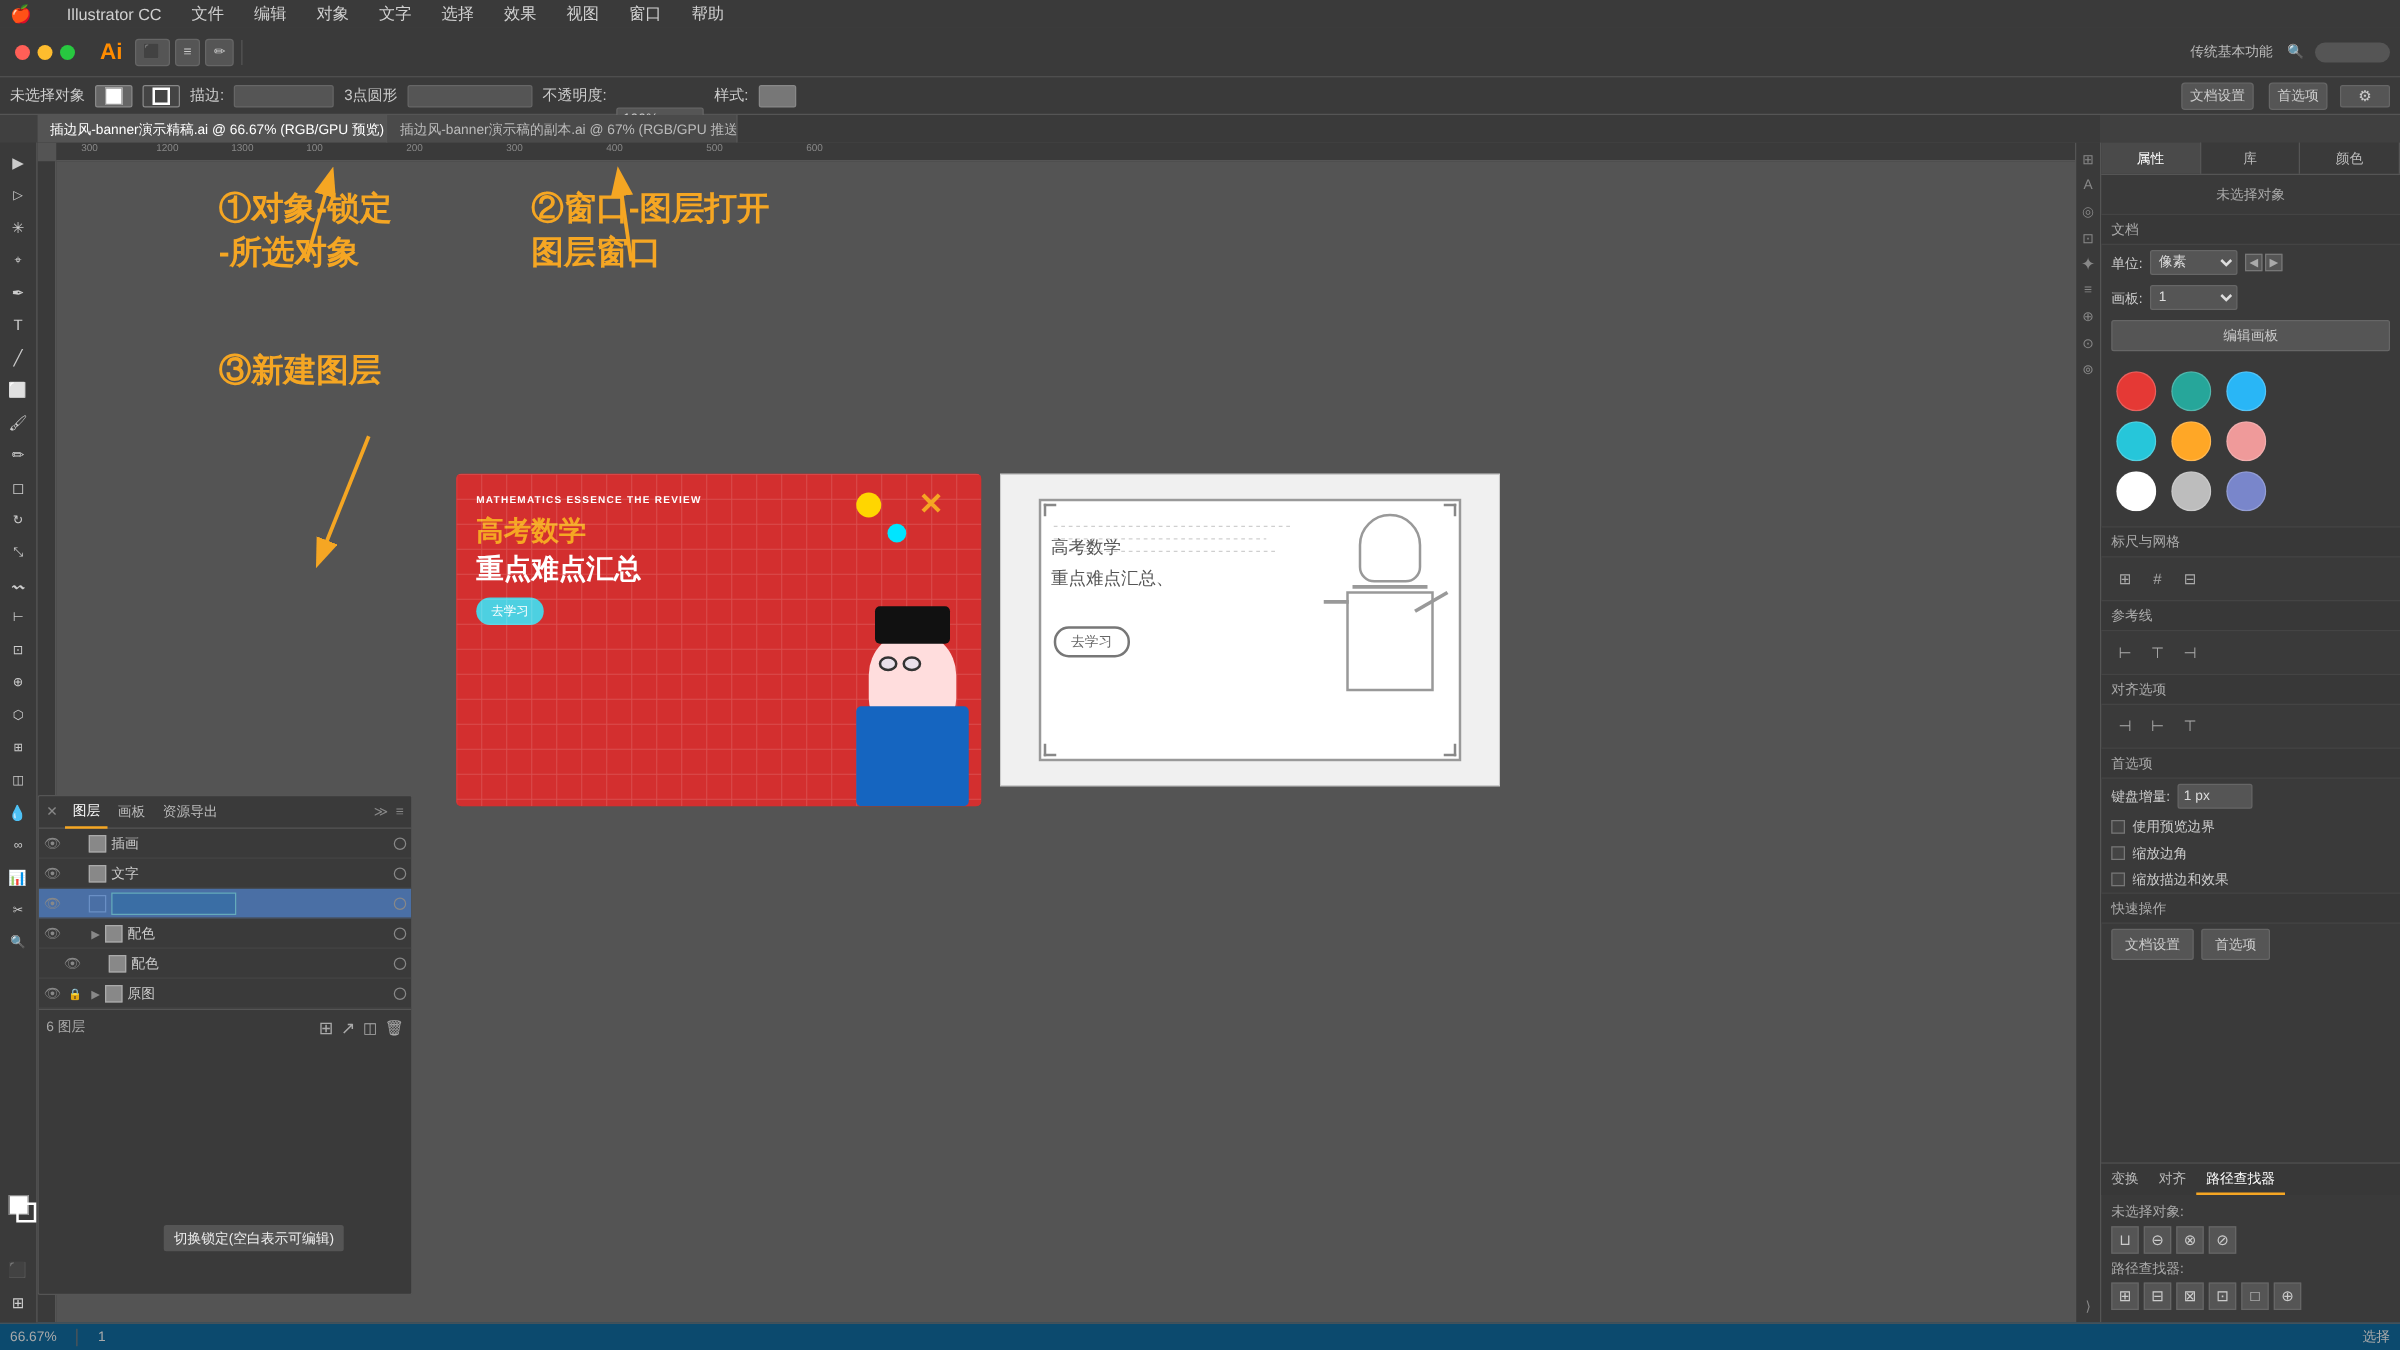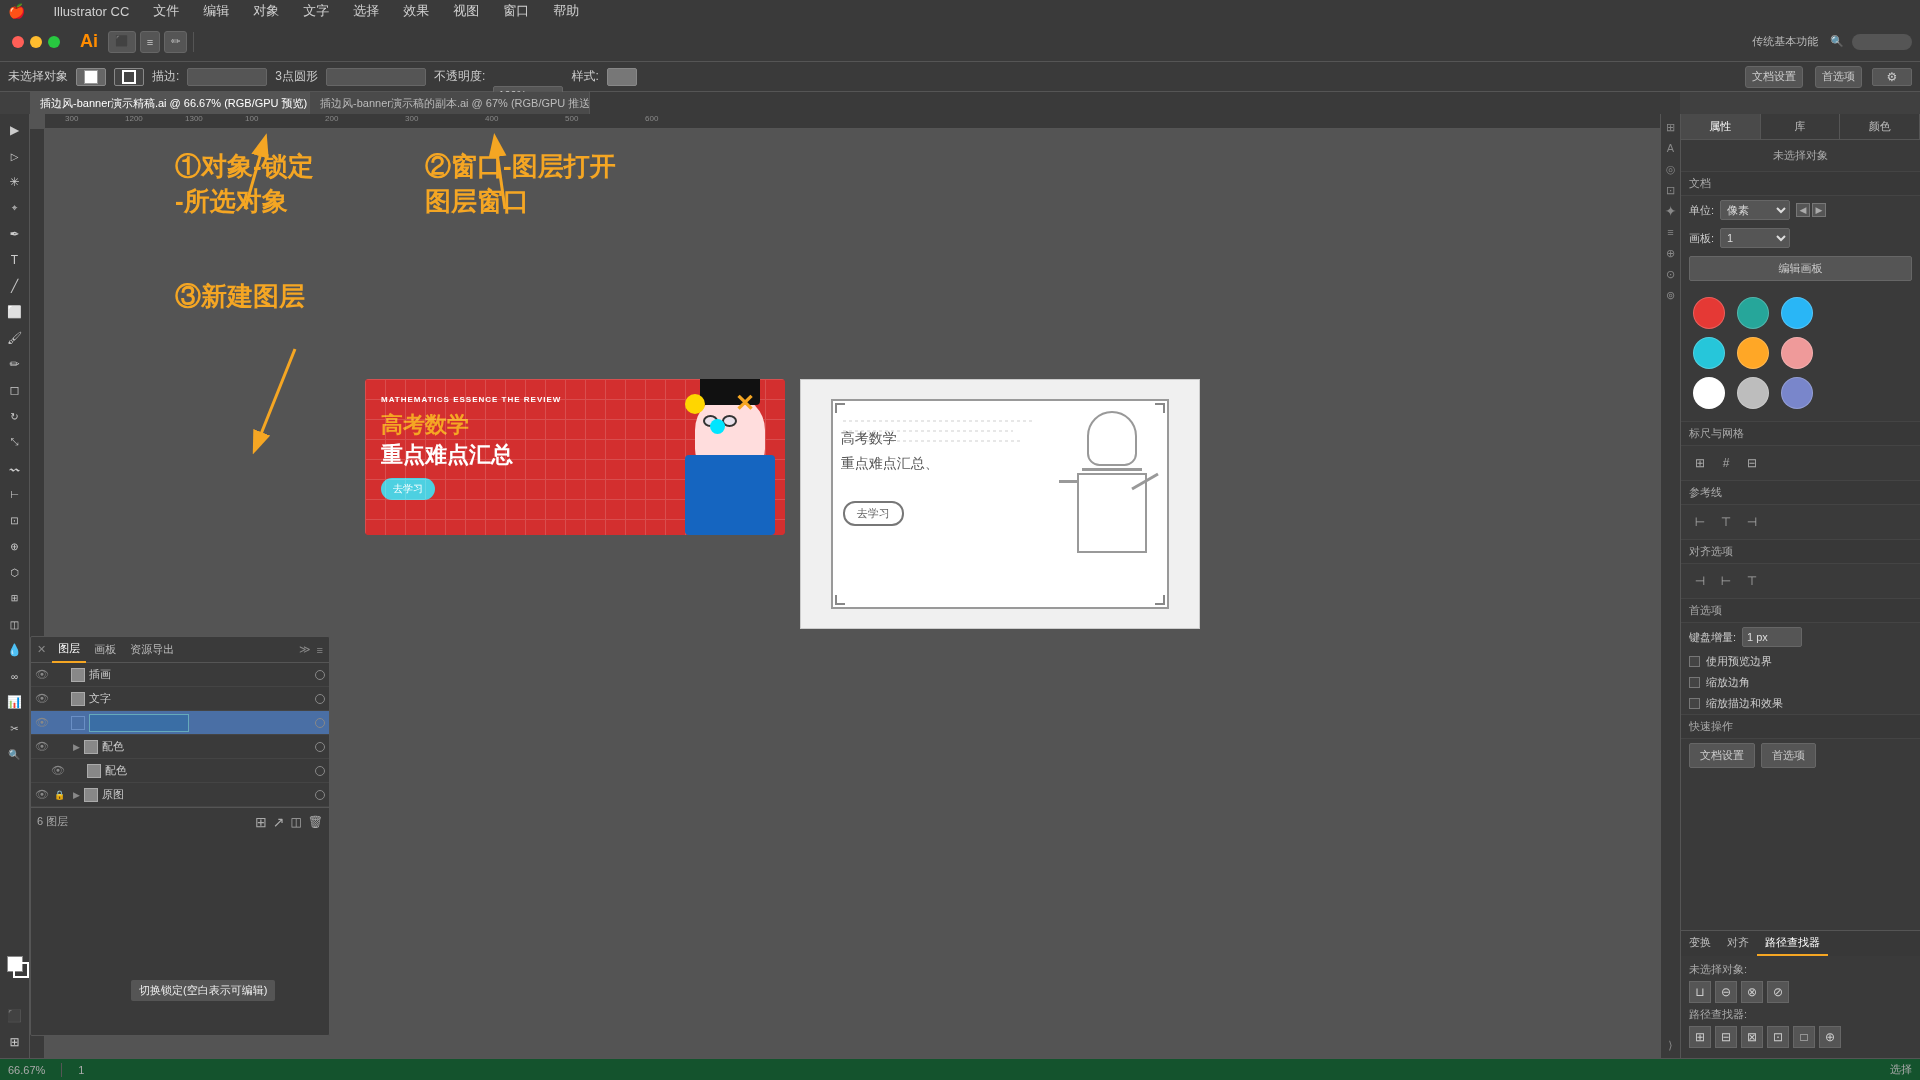--- a/index.html
+++ b/index.html
@@ -86,21 +86,21 @@
 
     
     #canvas-content {
       position: absolute; top: 15px; left: 15px; right: 0; bottom: 0;
       overflow: hidden;
     }
     .arrow-svg { position: absolute; pointer-events: none; }
 
     
     #banner-preview {
-      position: absolute; top: 250px; left: 320px; width: 420px; height: 156px;
+      position: absolute; top: 250px; left: 320px; width: 420px; height: 266px;
       background: #d32f2f; border-radius: 4px; overflow: hidden;
     }
 
     
     #sketch-preview {
       position: absolute; top: 250px; left: 755px; width: 400px; height: 250px;
       background: #f5f5f5; border: 1px solid #ccc;
     }
 
     
@@ -156,21 +156,21 @@
     
     #tooltip {
       position: absolute; background: #555; color: #eee; font-size: 11px;
       padding: 3px 8px; border-radius: 2px; pointer-events: none;
       white-space: nowrap; z-index: 200;
     }
 
     
     #status-bar {
       position: absolute; bottom: 0; left: 0; right: 0; height: 22px;
-      background: #14532d; border-top: 1px solid #555;
+      background: #0c4a6e; border-top: 1px solid #555;
       display: flex; align-items: center; padding: 0 8px;
       font-size: 11px; color: #aaa; gap: 16px;
     }
 
     
     .rp-icon-row {
       display: flex; align-items: center; gap: 4px; padding: 6px 8px;
     }
     .rp-icon-btn {
       width: 22px; height: 22px; display: flex; align-items: center; justify-content: center;

